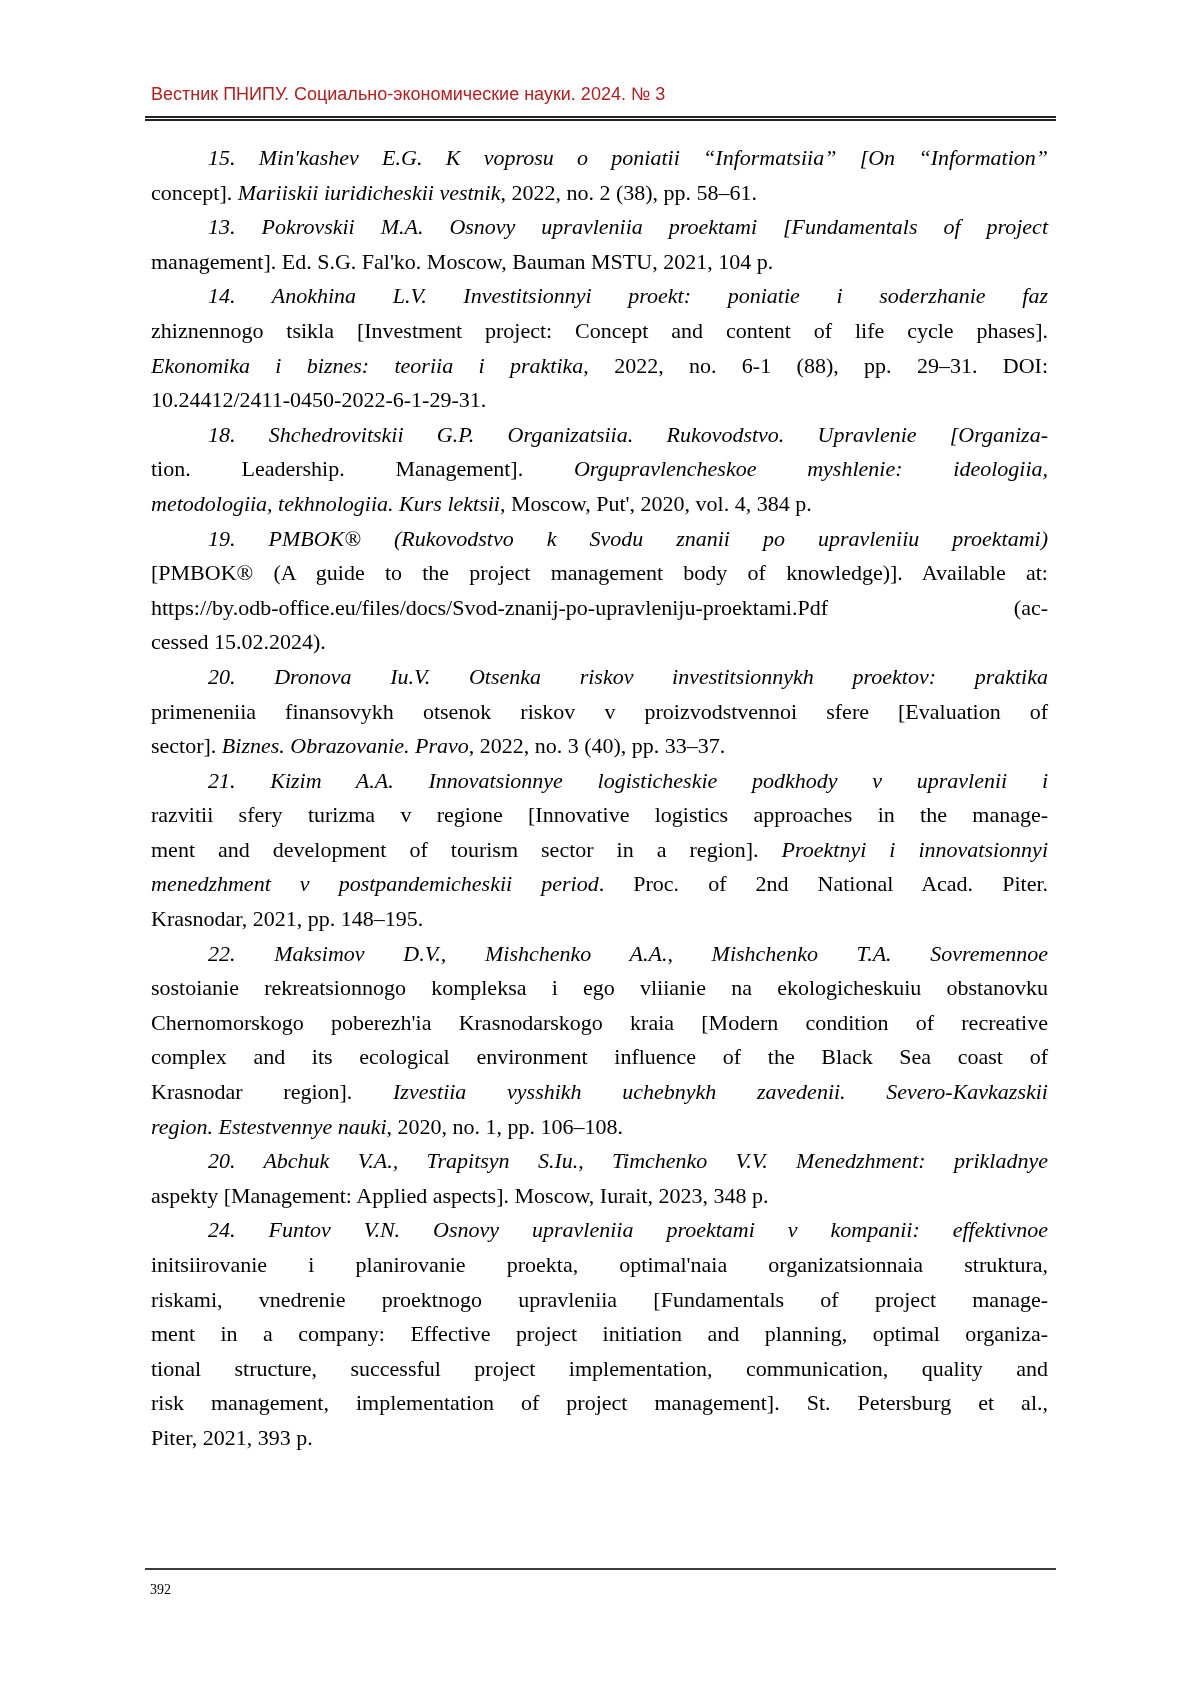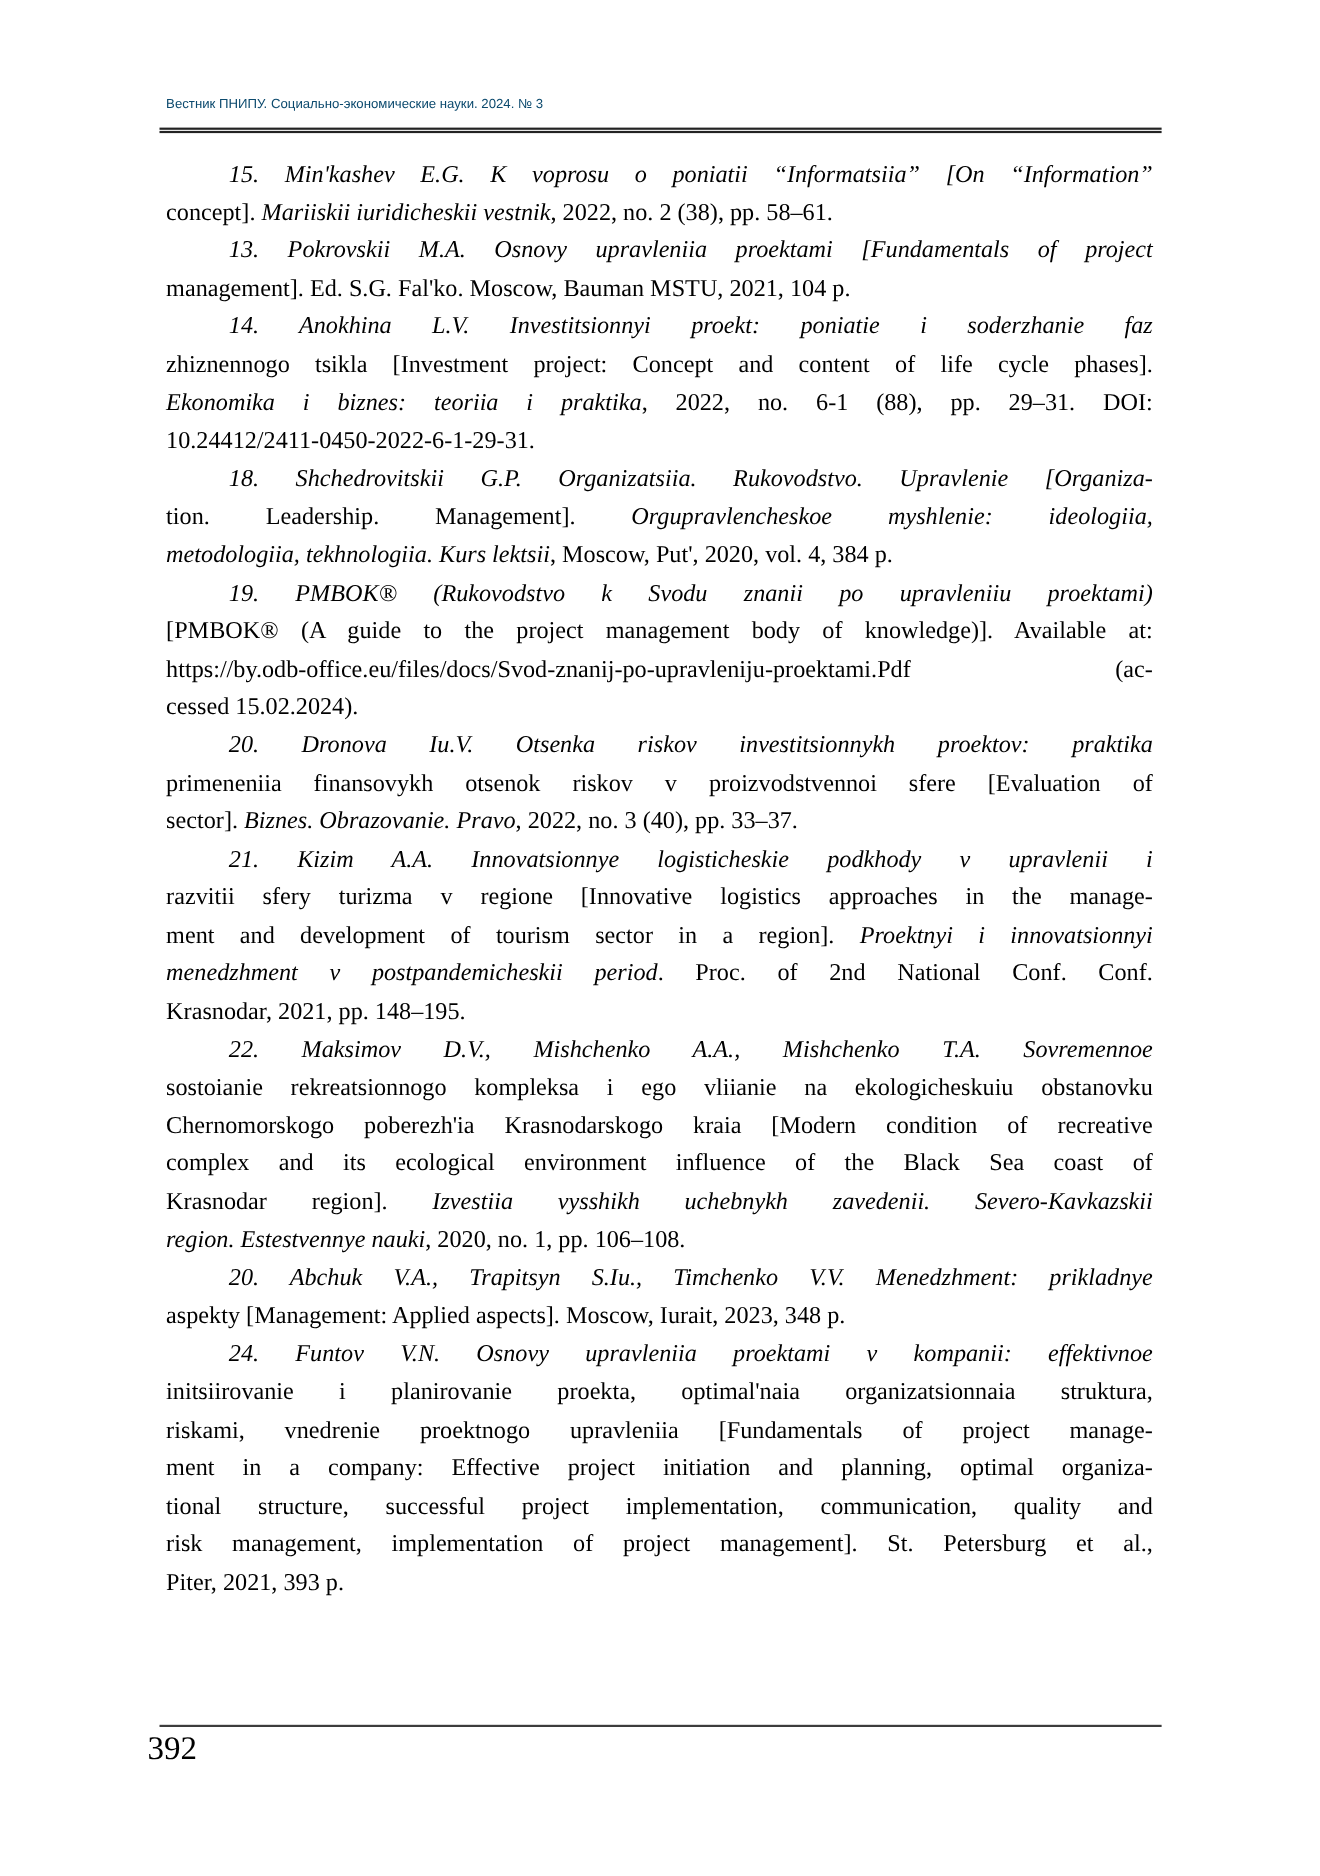--- a/index.html
+++ b/index.html
@@ -11,23 +11,23 @@
     color: #000000;
     font-family: "Liberation Serif", serif;
     overflow: hidden;
   }
   .running-header {
     position: absolute;
     top: 82px;
     left: 151px;
     width: 897px;
     font-family: "Liberation Sans", sans-serif;
-    font-size: 12px;
+    font-size: 18px;
     line-height: 24px;
-    color: #0c4a6e;
+    color: #b91c1c;
     white-space: nowrap;
   }
   .header-rule {
     position: absolute;
     top: 116px;
     left: 145px;
     width: 911px;
     height: 1px;
     border-top: 2px solid #232323;
     border-bottom: 2px solid #232323;
@@ -55,22 +55,22 @@
     position: absolute;
     top: 1568px;
     left: 145px;
     width: 911px;
     height: 2px;
     background: #3d3d3d;
   }
   .page-number {
     position: absolute;
     top: 1577px;
-    left: 134px;
-    font-size: 30px;
+    left: 150px;
+    font-size: 14px;
     line-height: 26px;
   }
 </style>
 </head>
 <body>
 
 <div class="running-header">Вестник ПНИПУ. Социально-экономические науки. 2024. № 3</div>
 
 <div class="header-rule"></div>
 
@@ -102,21 +102,21 @@
     </div>
     <div class="ref">
       <div class="ref-line first"><span>20. Dronova Iu.V. Otsenka riskov investitsionnykh proektov: praktika</span></div>
       <div class="ref-line"><span>primeneniia finansovykh otsenok riskov v proizvodstvennoi sfere [Evaluation of</span></div>
       <div class="ref-line last"><span>sector]. </span><span class="it">Biznes. Obrazovanie. Pravo</span><span>, 2022, no. 3 (40), pp. 33–37.</span></div>
     </div>
     <div class="ref">
       <div class="ref-line first"><span>21. Kizim A.A. Innovatsionnye logisticheskie podkhody v upravlenii i</span></div>
       <div class="ref-line"><span>razvitii sfery turizma v regione [Innovative logistics approaches in the manage-</span></div>
       <div class="ref-line"><span>ment and development of tourism sector in a region]. </span><span class="it">Proektnyi i innovatsionnyi</span></div>
-      <div class="ref-line"><span class="it">menedzhment v postpandemicheskii period</span><span>. Proc. of 2nd National Conf. Conf.</span></div>
+      <div class="ref-line"><span class="it">menedzhment v postpandemicheskii period</span><span>. Proc. of 2nd National Acad. Piter.</span></div>
       <div class="ref-line last"><span>Krasnodar, 2021, pp. 148–195.</span></div>
     </div>
     <div class="ref">
       <div class="ref-line first"><span>22. Maksimov D.V., Mishchenko A.A., Mishchenko T.A. Sovremennoe</span></div>
       <div class="ref-line"><span>sostoianie rekreatsionnogo kompleksa i ego vliianie na ekologicheskuiu obstanovku</span></div>
       <div class="ref-line"><span>Chernomorskogo poberezh'ia Krasnodarskogo kraia [Modern condition of recreative</span></div>
       <div class="ref-line"><span>complex and its ecological environment influence of the Black Sea coast of</span></div>
       <div class="ref-line"><span>Krasnodar region]. </span><span class="it">Izvestiia vysshikh uchebnykh zavedenii. Severo-Kavkazskii</span></div>
       <div class="ref-line last"><span class="it">region. Estestvennye nauki</span><span>, 2020, no. 1, pp. 106–108.</span></div>
     </div>

